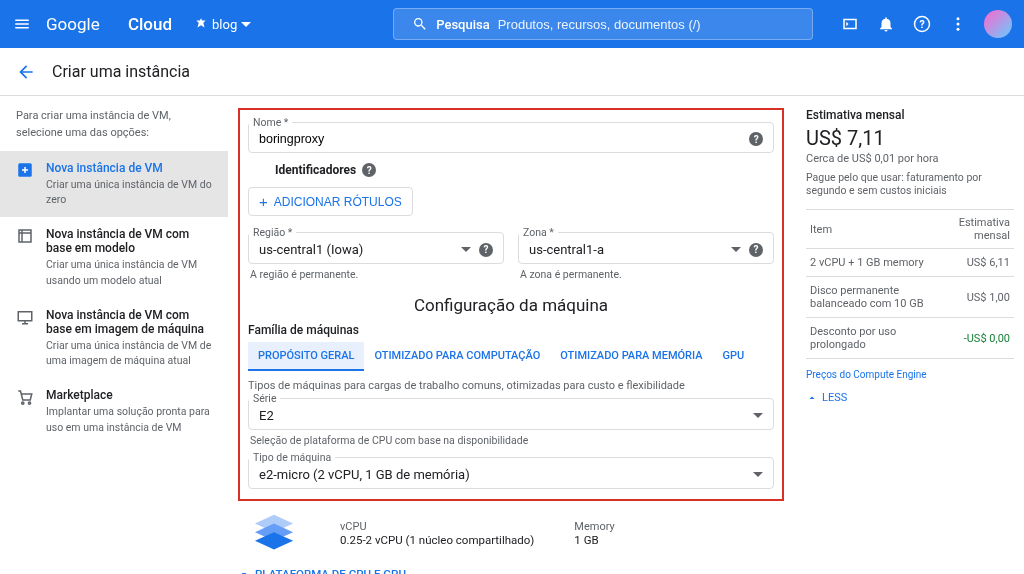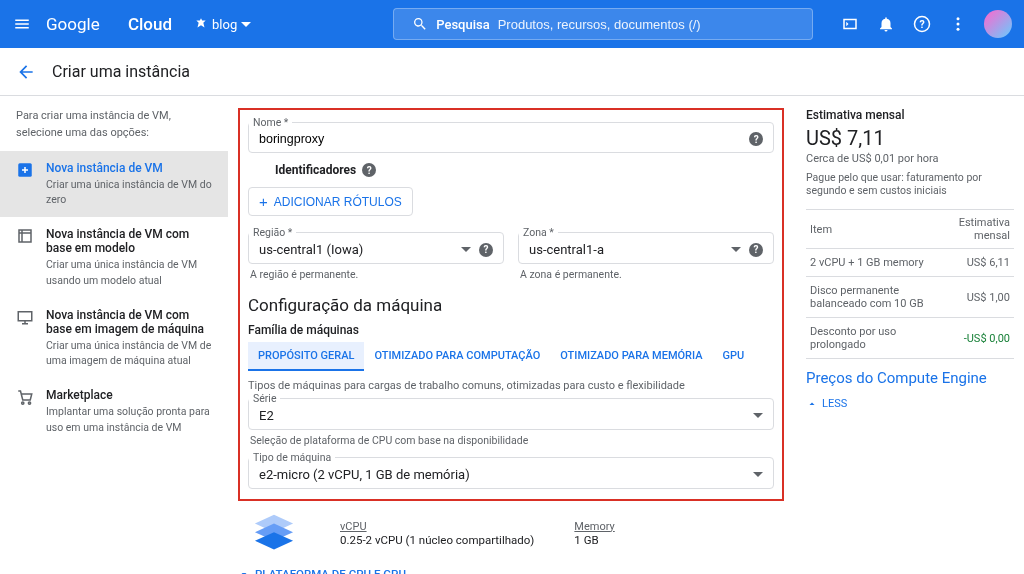--- a/index.html
+++ b/index.html
@@ -37,44 +37,44 @@
 .field-group .floating { position: absolute; top: -7px; left: 0; background: #fff; padding: 0 4px; font-size: 10.5px; color: #5f6368; }
 .field-group input { border: none; outline: none; font-size: 12.5px; width: 100%; }
 .helpdot { width: 14px; height: 14px; border-radius: 50%; background: #5f6368; color: #fff; font-size: 10px; display: inline-flex; align-items: center; justify-content: center; font-weight: bold; }
 .row { display: flex; gap: 14px; }
 .row > div { flex: 1; }
 .select-row { display: flex; align-items: center; justify-content: space-between; }
 .identifiers { margin: 10px 0 4px; font-size: 12px; display: flex; align-items: center; gap: 6px; padding-left: 27px; }
 .add-labels-btn { border: 1px solid #dadce0; background: #fff; color: #1a73e8; font-size: 12px; padding: 6px 10px; border-radius: 4px; cursor: pointer; margin: 6px 0 10px; display: inline-flex; align-items: center; gap: 6px; }
 .helper { font-size: 10.5px; color: #5f6368; margin: 4px 0 0 2px; }
 
-.section-title { font-size: 17px; font-weight: 400; margin: 14px 0 8px; }
+.section-title { font-size: 17px; font-weight: 400; margin: 14px 0 8px; text-align: center; }
 .sub-label { font-size: 12px; font-weight: 500; margin-bottom: 5px; }
 .tabs { display: flex; gap: 0; }
 .tabs .tab { font-size: 11px; font-weight: 500; color: #1a73e8; padding: 7px 10px; cursor: pointer; white-space: nowrap; }
 .tabs .tab.active { background: #e8f0fe; border-bottom: 2px solid #1a73e8; }
 .tab-desc { font-size: 11px; color: #5f6368; margin: 8px 0 6px; }
 .cpu-icon { width: 52px; height: 44px; }
 .cpu-row { display: flex; align-items: center; gap: 40px; margin: 8px 0 0 10px; }
 .cpu-table { font-size: 11.5px; }
-.cpu-table .hdr { color: #5f6368; font-size: 11px; text-decoration: underline; }
+.cpu-table .hdr { color: #5f6368; font-size: 11px; }
 .link-expand { color: #1a73e8; font-size: 11.5px; font-weight: 500; cursor: pointer; display: inline-flex; align-items: center; gap: 5px; margin-top: 12px; }
 
 .estimate { width: 240px; padding: 12px 10px 0 22px; }
 .estimate .title { font-size: 12px; font-weight: 500; color: #202124; }
 .estimate .price { font-size: 20px; font-weight: 400; margin: 4px 0 2px; }
 .estimate .per { font-size: 11px; color: #5f6368; }
 .estimate .note { font-size: 10.5px; color: #5f6368; margin: 6px 0 12px; }
 .estimate table { width: 100%; font-size: 11px; border-collapse: collapse; }
 .estimate table th { text-align: left; font-weight: 400; color: #5f6368; border-top: 1px solid #dadce0; border-bottom: 1px solid #dadce0; padding: 6px 4px; }
 .estimate table th:last-child, .estimate table td:last-child { text-align: right; }
 .estimate table td { padding: 7px 4px; border-bottom: 1px solid #dadce0; color: #5f6368; }
 .estimate .discount { color: #188038; }
 .estimate .total td { color: #202124; }
-.estimate .pricing-link { color: #1a73e8; font-size: 15px; margin-top: 10px; display: inline-block; cursor: pointer; }
+.estimate .pricing-link { color: #1a73e8; font-size: 10px; margin-top: 10px; display: inline-block; cursor: pointer; }
 .estimate .less { color: #1a73e8; font-size: 11px; margin-top: 10px; cursor: pointer; display: inline-flex; align-items: center; gap: 4px; }
 
 svg { display: block; }
 .caret { width: 0; height: 0; border-left: 5px solid transparent; border-right: 5px solid transparent; border-top: 5px solid currentColor; }
 </style>
 </head>
 <body>
 
 <div class="header">
   <span class="menu-icon">

